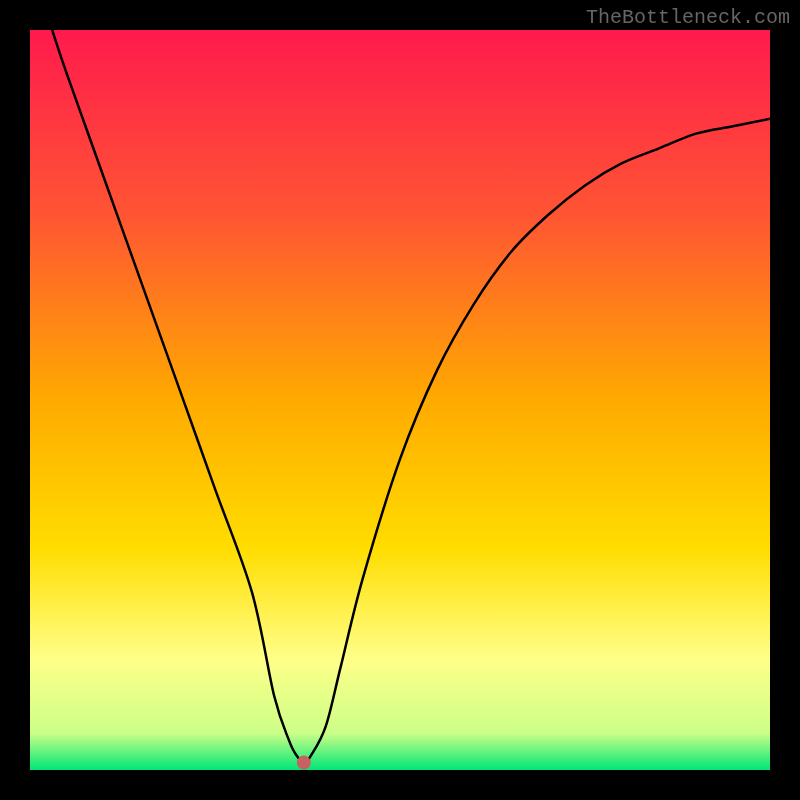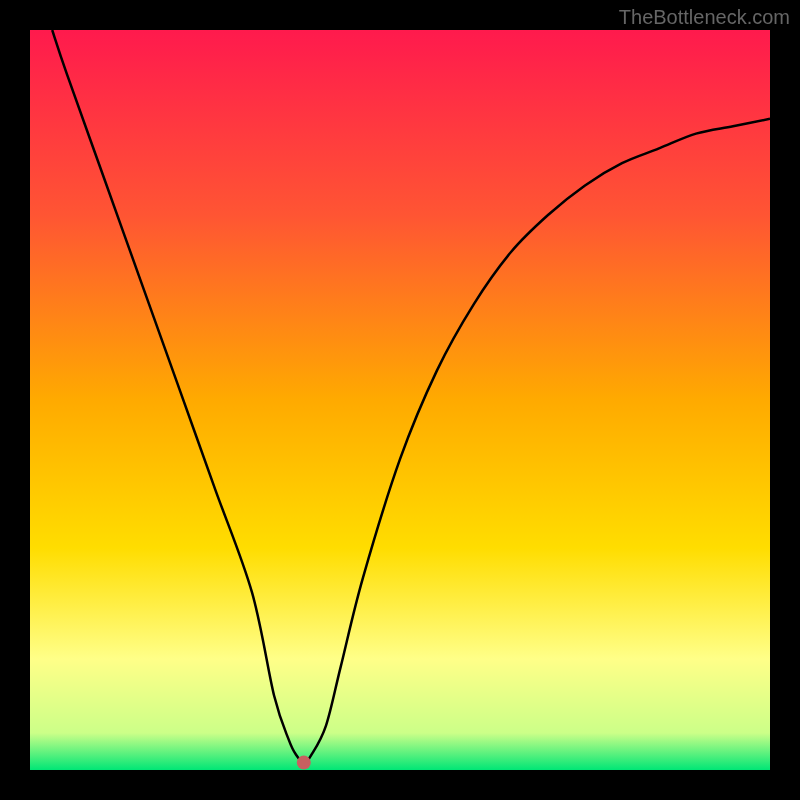--- a/index.html
+++ b/index.html
@@ -12,21 +12,21 @@
       height: 800px;
       background: #000;
       position: relative;
       overflow: hidden;
     }
     .watermark {
       position: absolute;
       top: 6px;
       right: 10px;
       color: #666;
-      font-family: Liberation Sans, sans-serif;
+      font-family: Liberation Mono, monospace;
       font-size: 20px;
       font-weight: 500;
       z-index: 10;
     }
     .chart-area {
       position: absolute;
       top: 30px;
       left: 30px;
       width: 740px;
       height: 740px;

